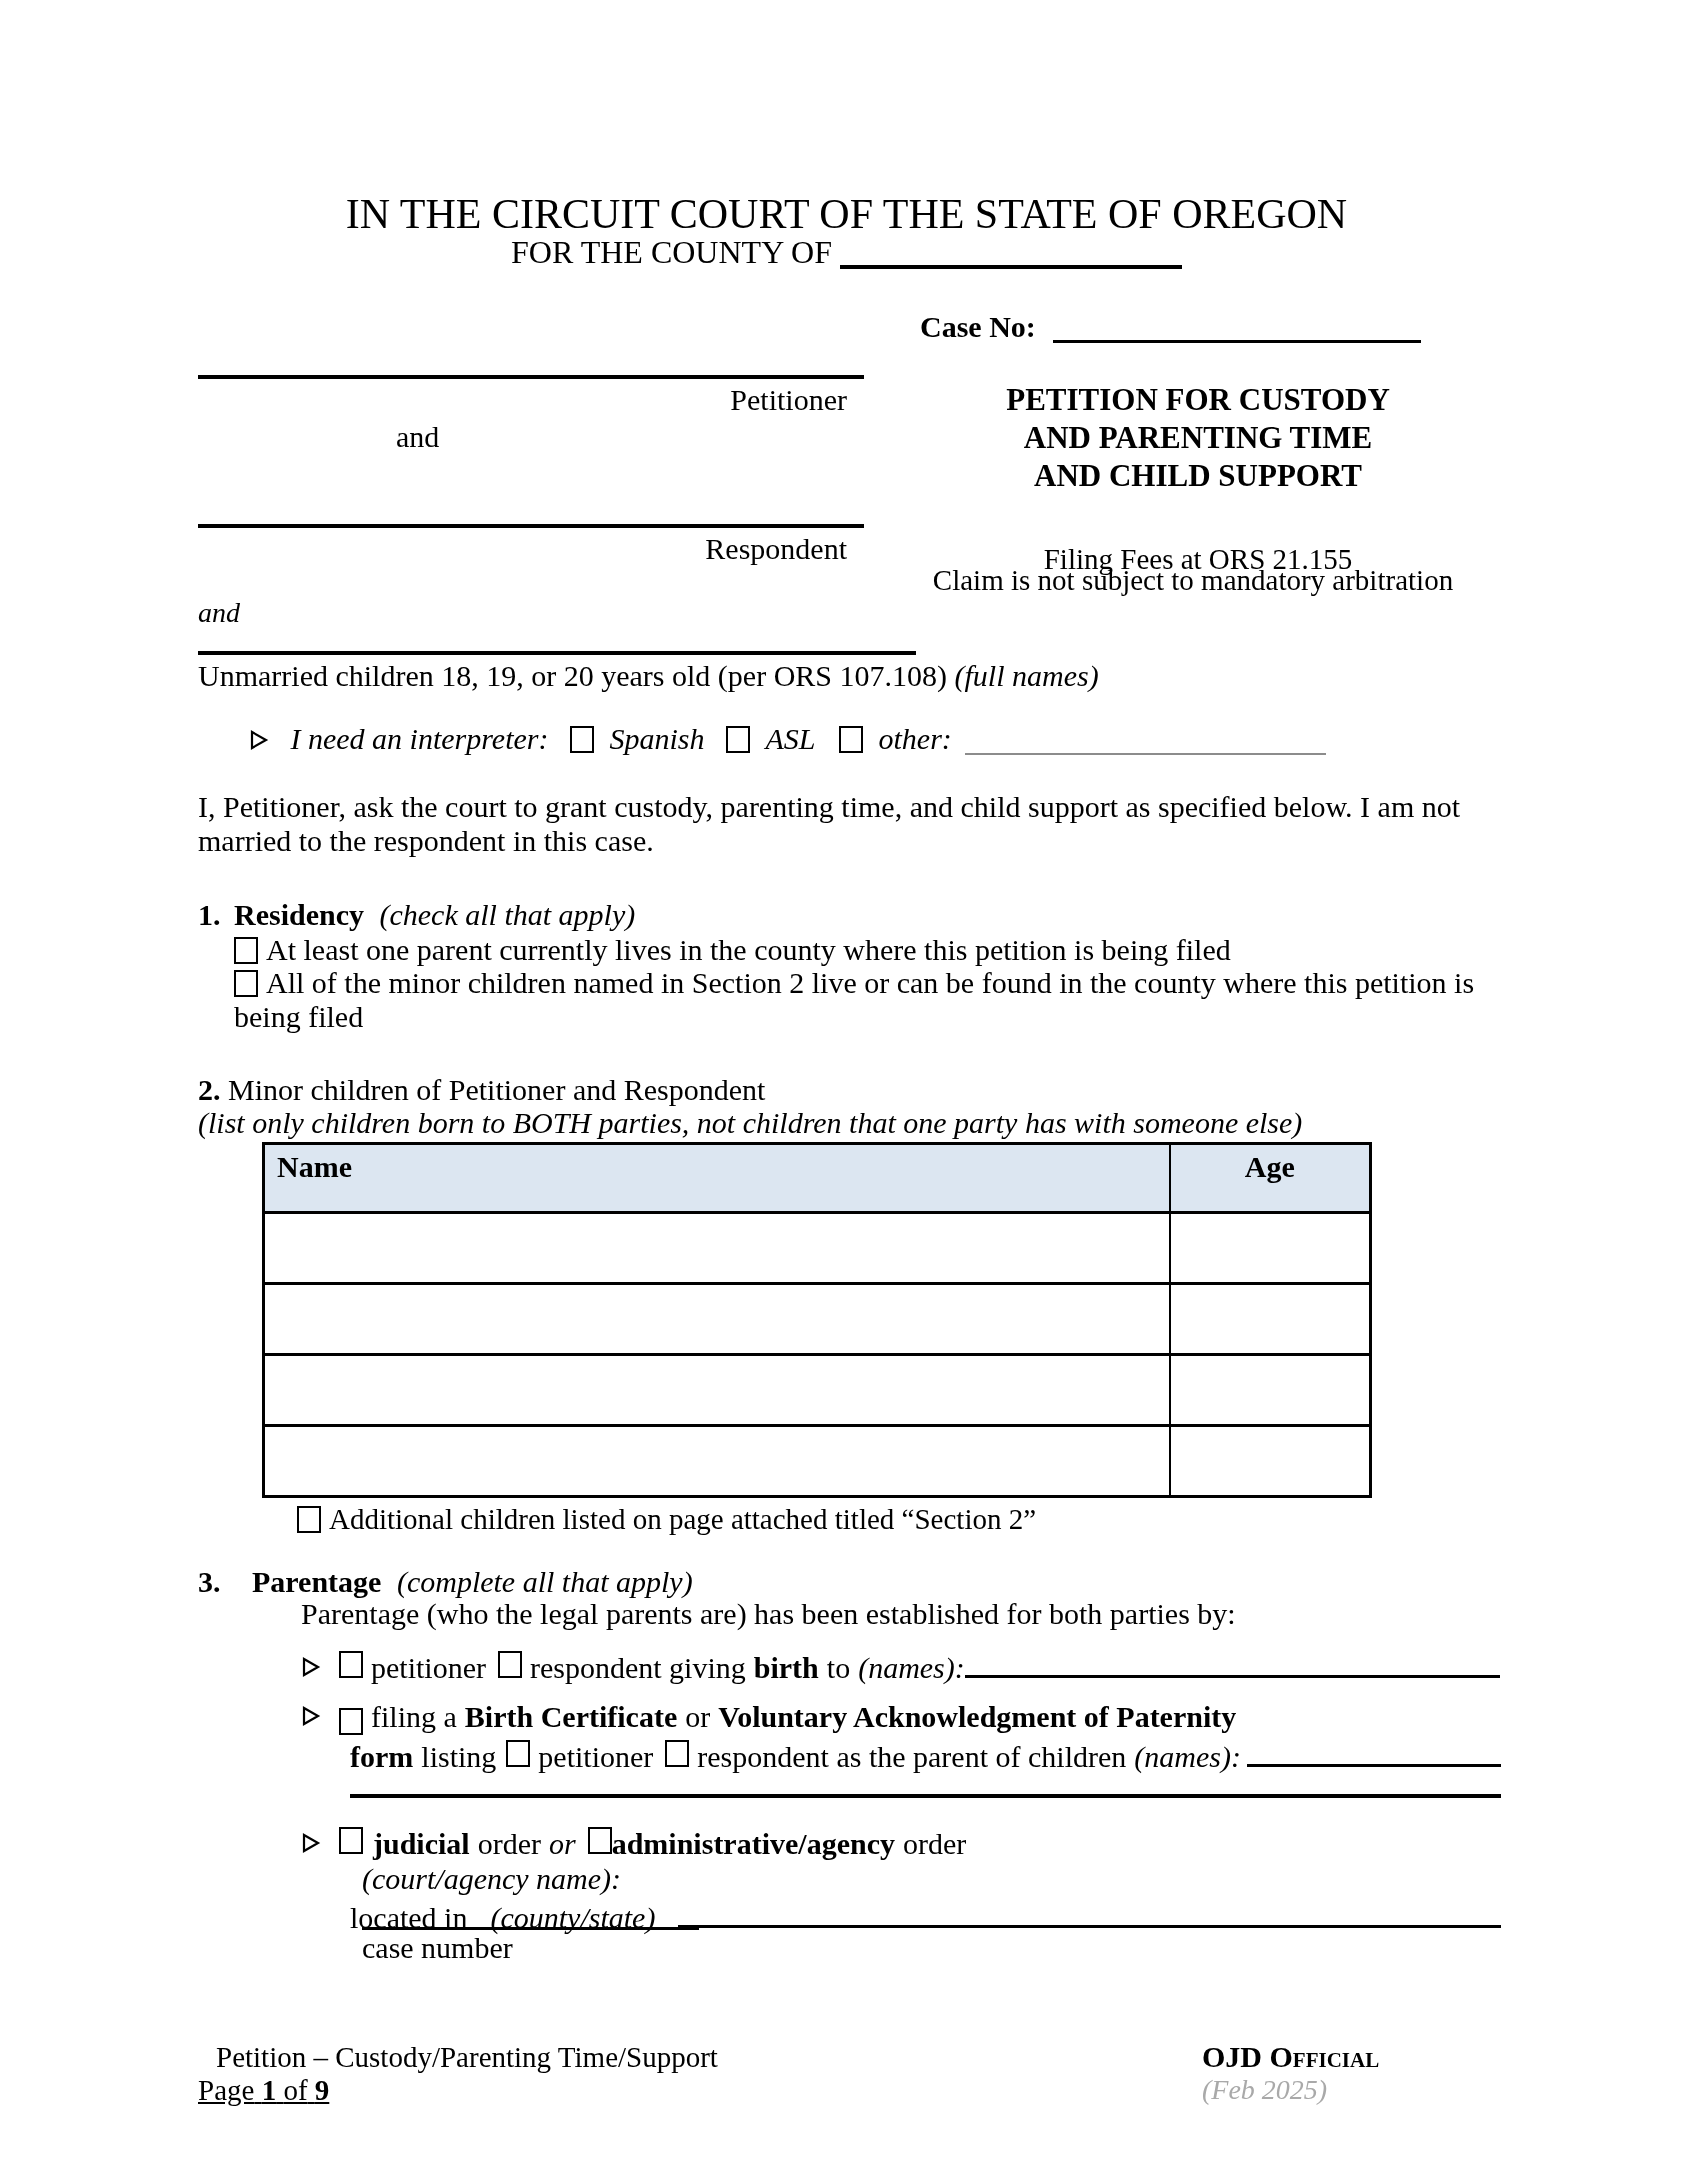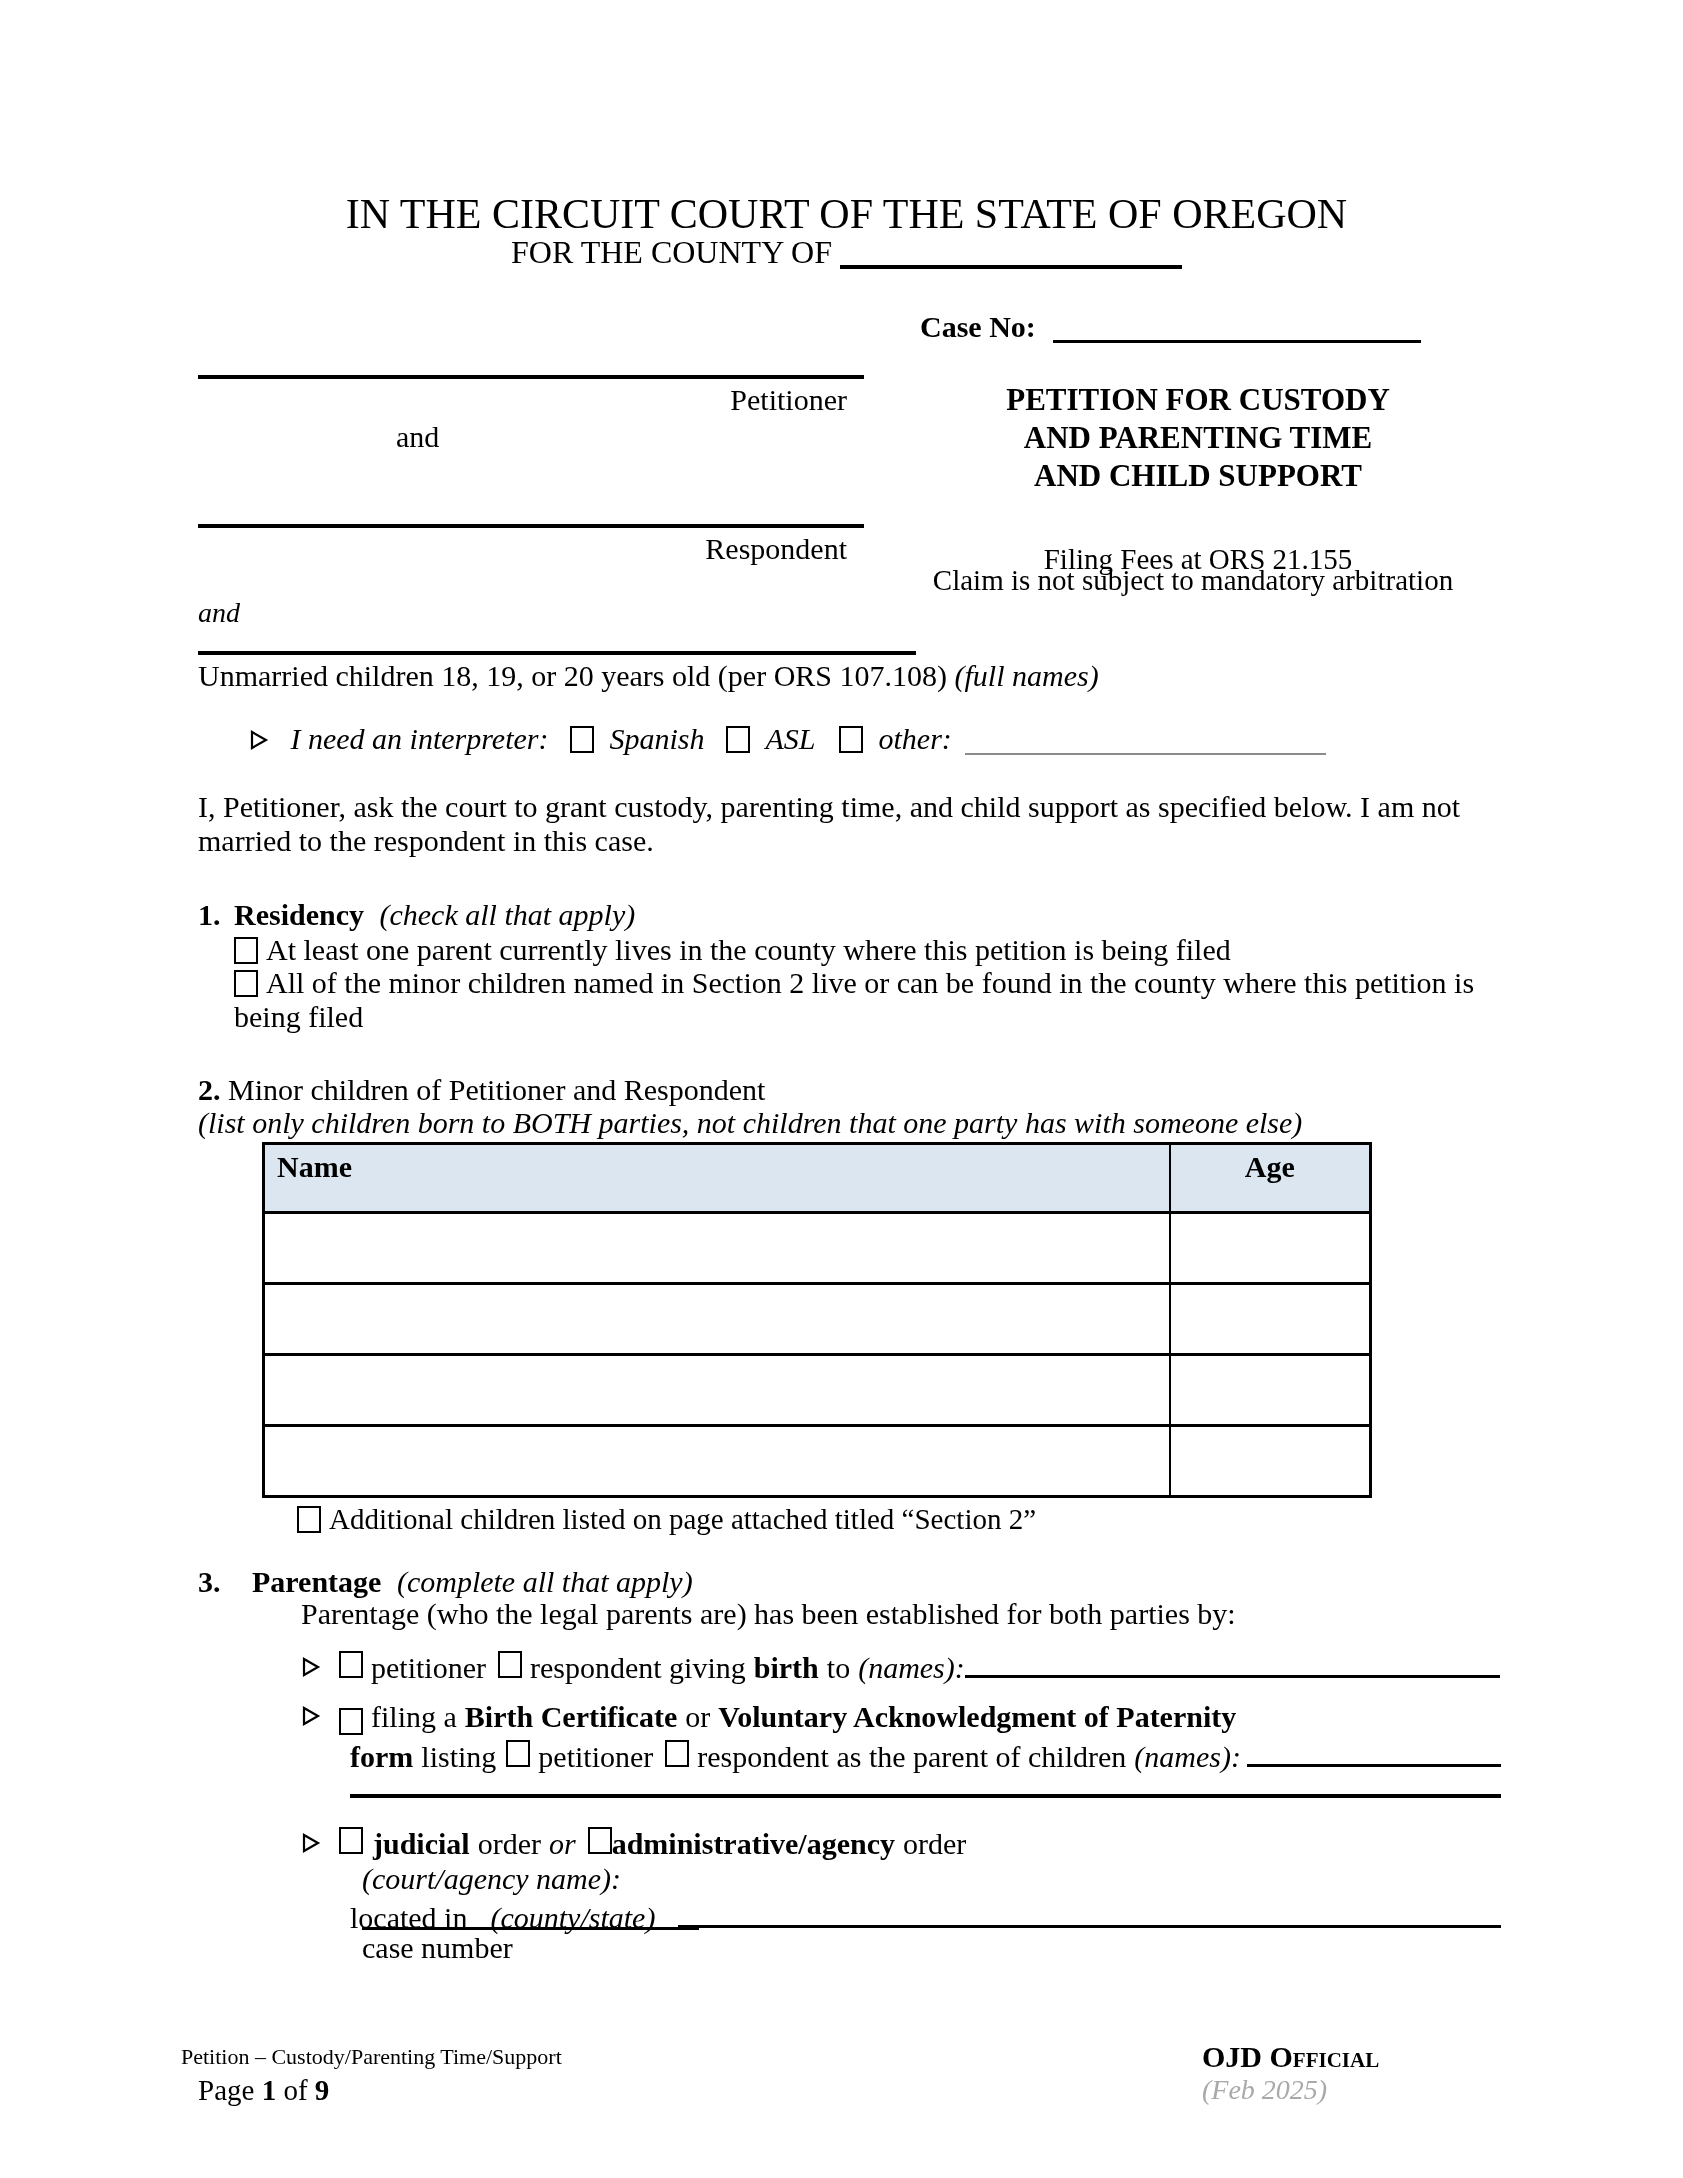--- a/index.html
+++ b/index.html
@@ -199,22 +199,22 @@
     <span class="blank" style="width:337px;margin-left:8px;"></span>
     <span style="margin-left:10px;">case number</span>
     <span class="blank grow" style="margin-left:12px;"></span>
   </div>
   <div class="abs flexline" style="left:350px;top:1895px;width:1151px;gap:15px;">
     <span>located in</span>
     <span class="i" style="margin-left:8px;">(county/state)</span>
     <span class="blank grow" style="margin-left:8px;"></span>
   </div>
 
-  <div class="abs" style="left:181px;top:2039px;font-size:22px;">Petition – Custody/Parenting Time/Support</div>
-  <div class="abs" style="left:198px;top:2072px;font-size:29px;">
+  <div class="abs" style="left:216px;top:2039px;font-size:29px;">Petition – Custody/Parenting Time/Support</div>
+  <div class="abs" style="left:198px;top:2072px;font-size:29px;text-decoration:underline;">
     <span>Page</span>
     <span class="b">1</span>
     <span>of</span>
     <span class="b">9</span>
   </div>
   <div class="abs b smallcaps" style="left:1202px;top:2039px;font-size:30px;">OJD Official</div>
   <div class="abs i" style="left:1202px;top:2072px;font-size:28px;color:#a9a9a9;">(Feb 2025)</div>
 
 </div>
 

